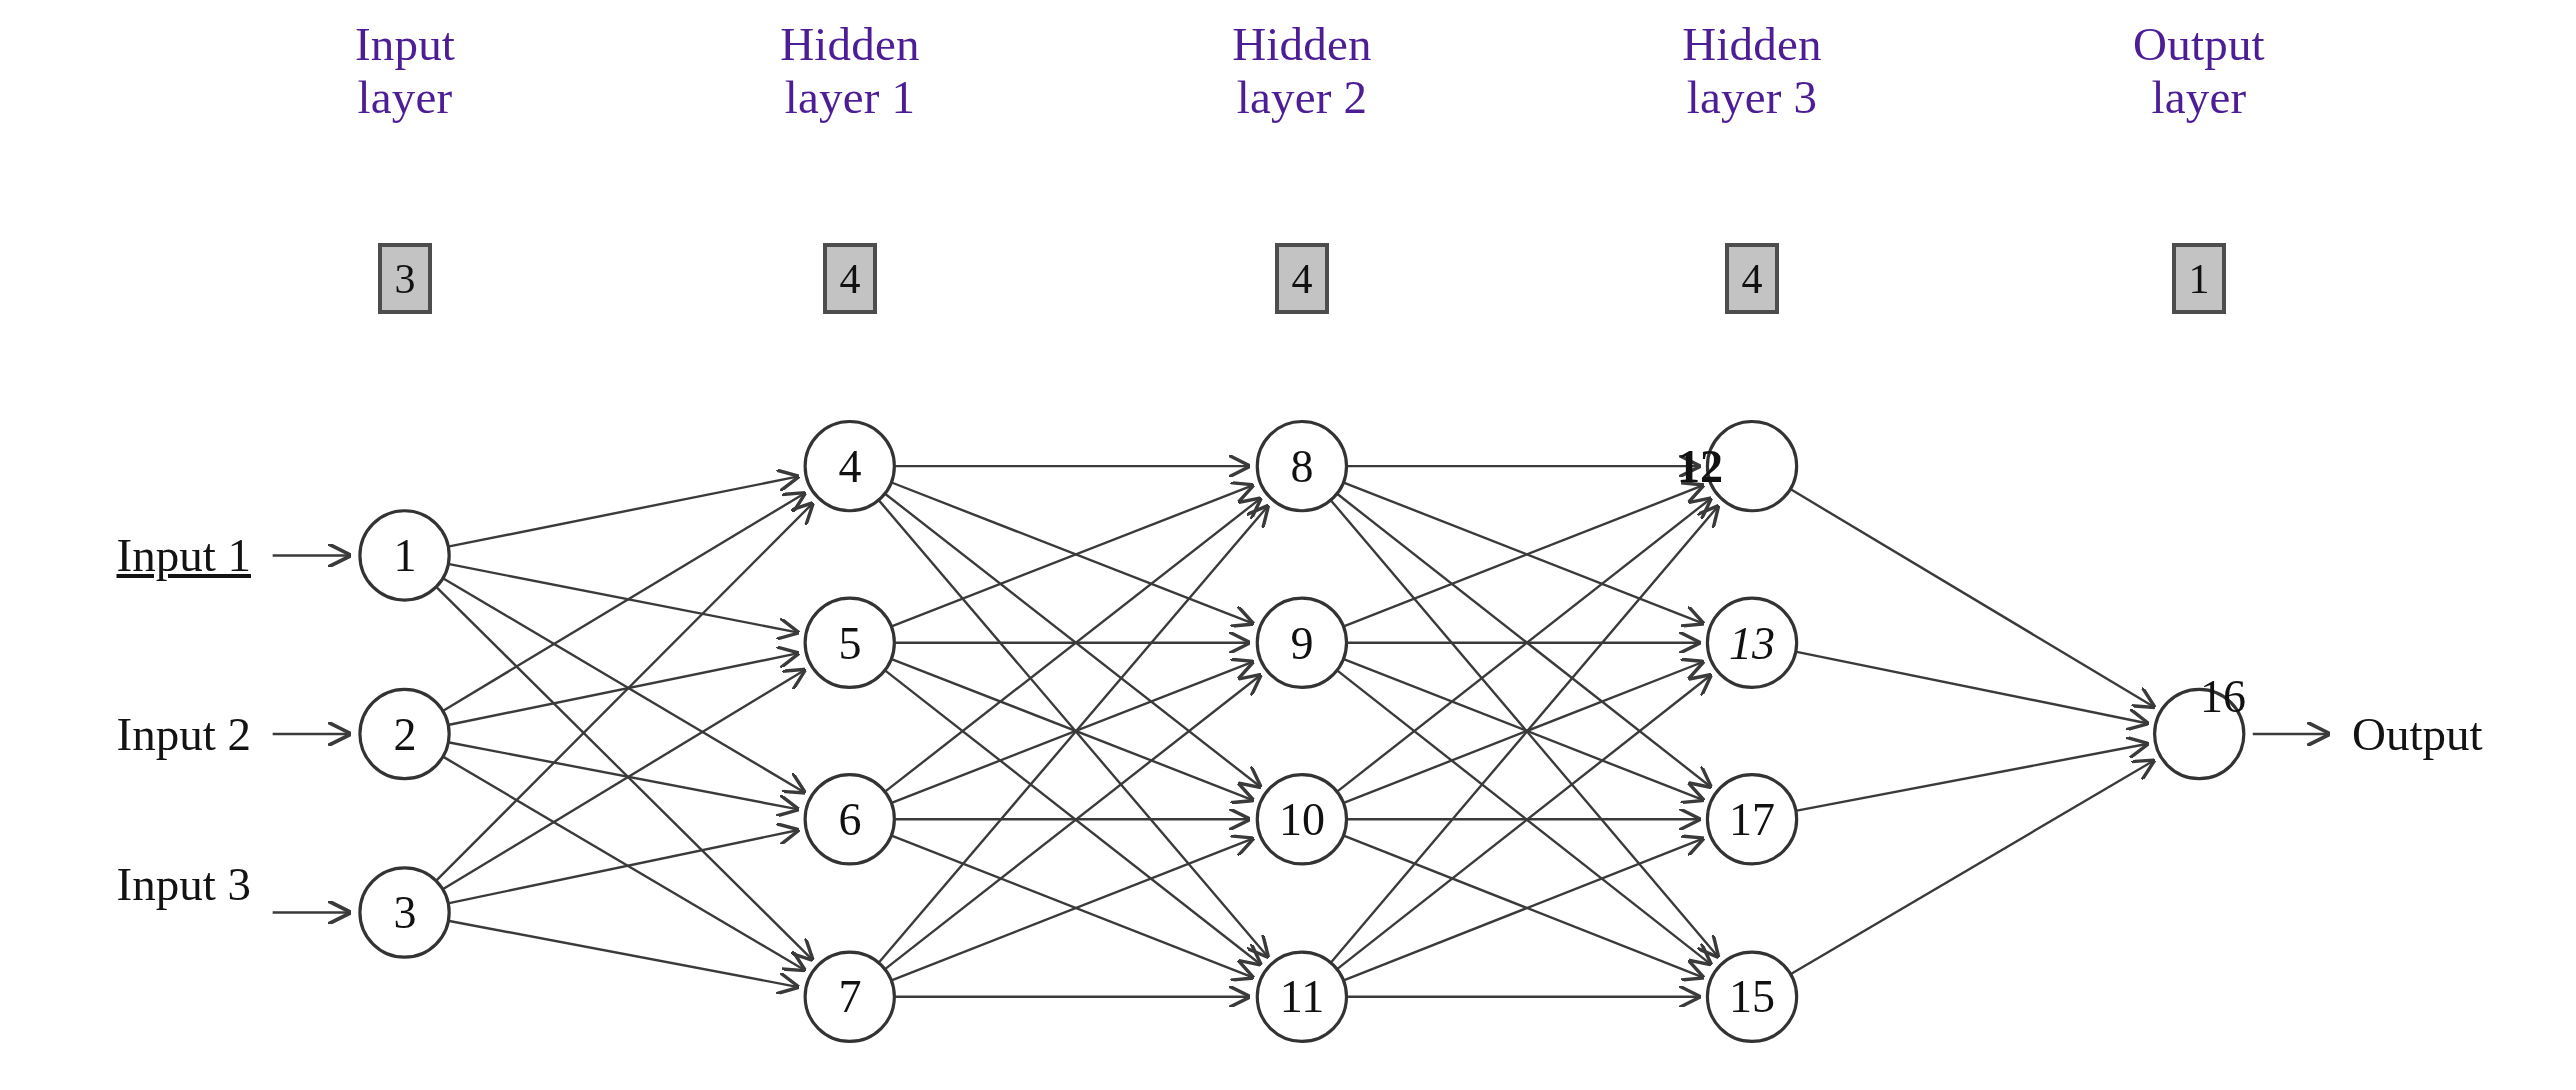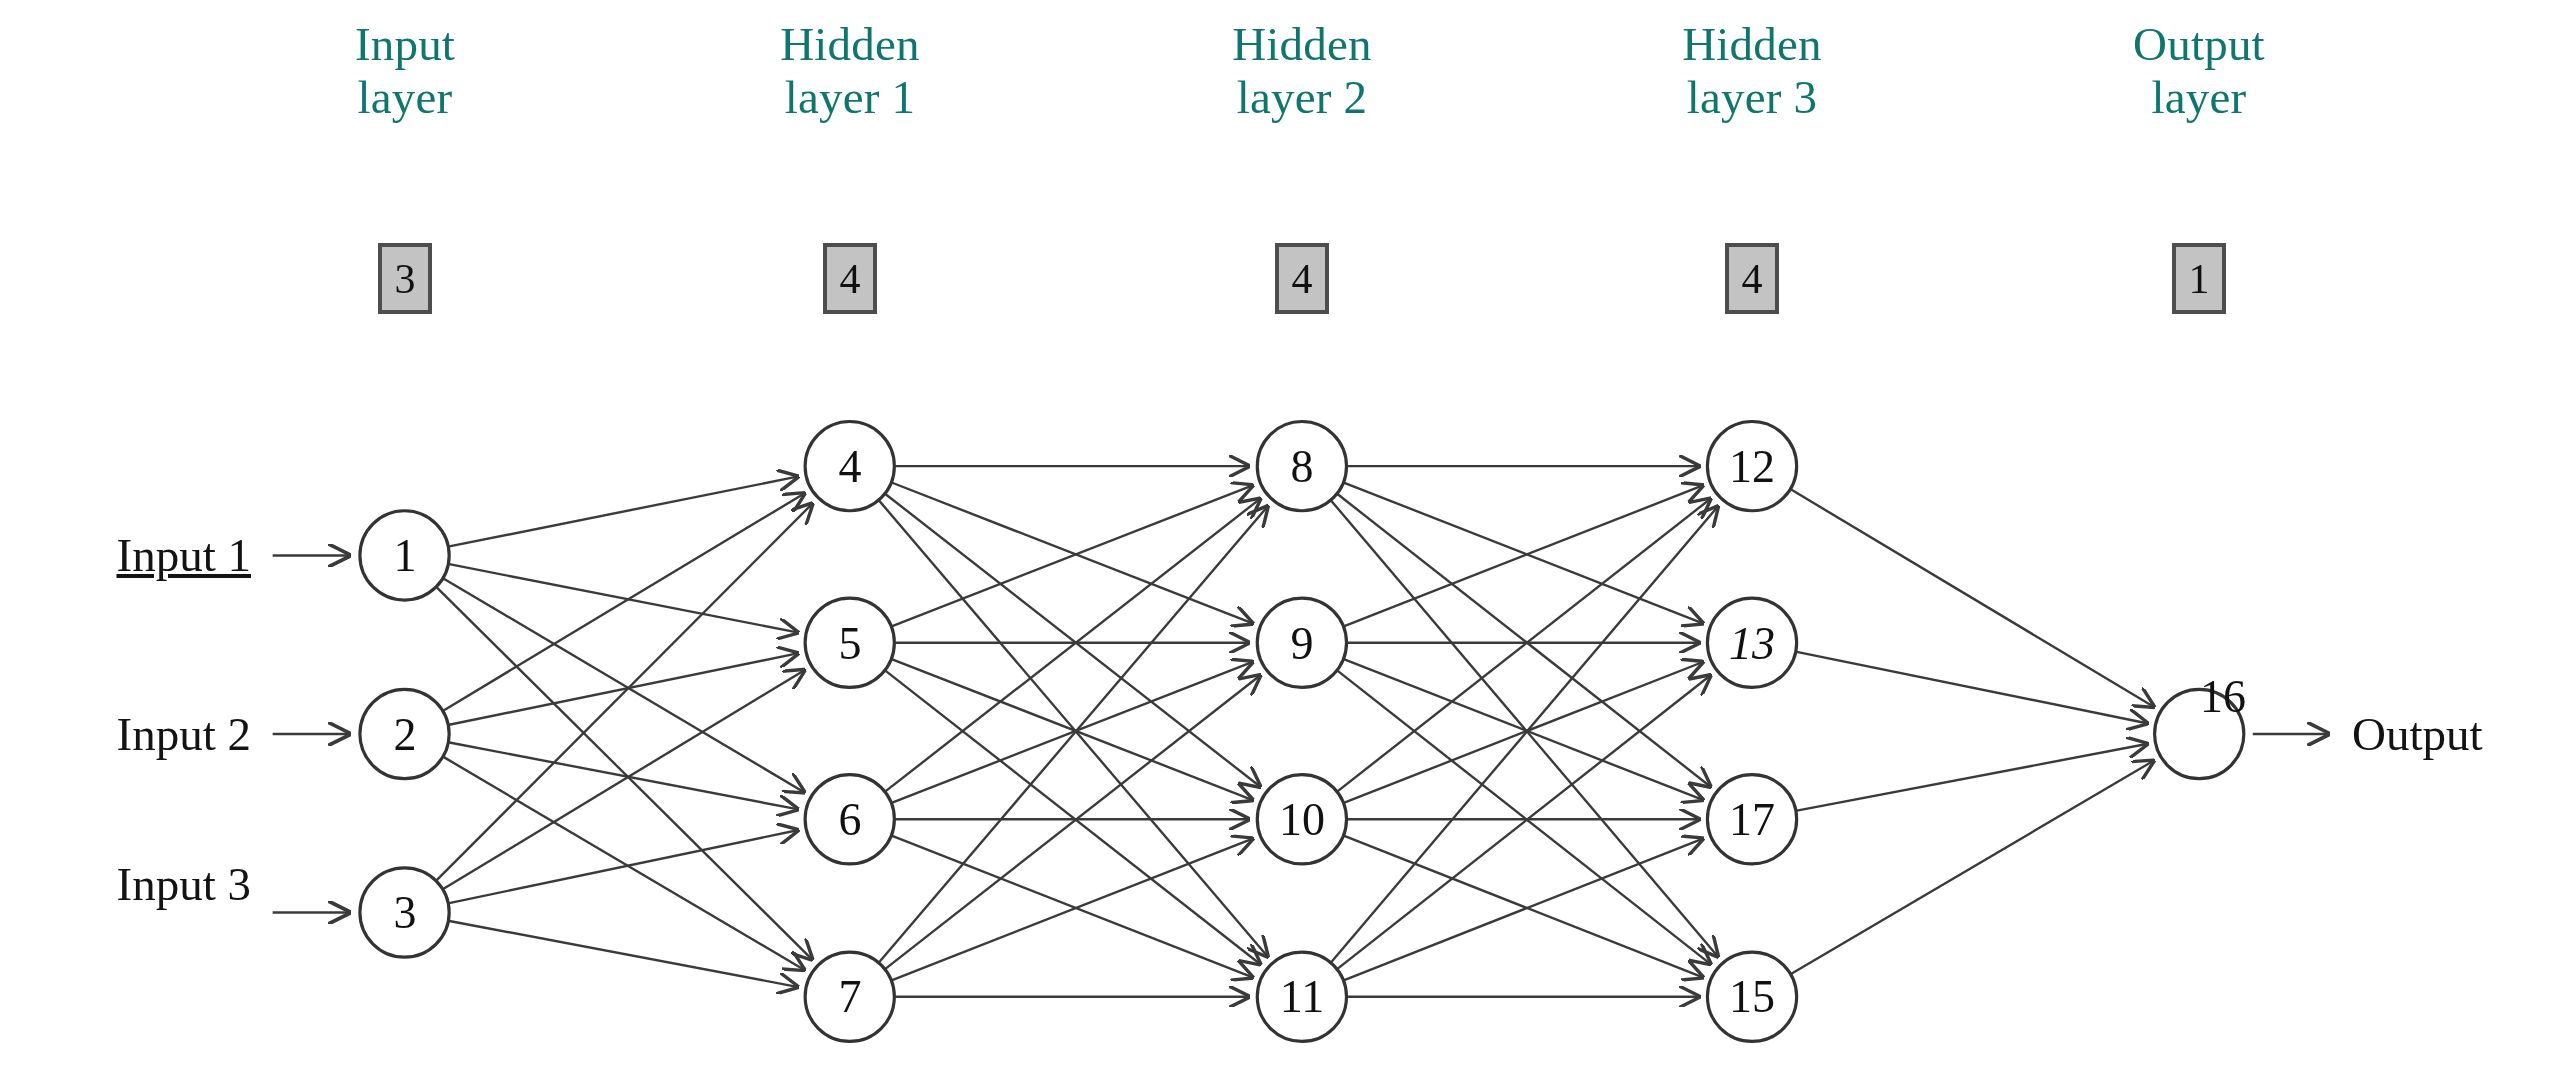--- a/index.html
+++ b/index.html
@@ -2,21 +2,21 @@
 <html><head>
 <meta charset="utf-8">
 <style>
   html,body{margin:0;padding:0;background:#fff;}
   body{width:2576px;height:1091px;overflow:hidden;
        font-family:"Liberation Serif","DejaVu Serif",serif;color:#1a1a1a;}
   #stage{position:relative;width:2576px;height:1091px;background:#ffffff;}
   #net{position:absolute;left:0;top:0;width:2576px;height:1091px;}
 
   .col-header{position:absolute;text-align:center;font-size:47px;line-height:1.12;
-              color:#0f766e;letter-spacing:0.2px;white-space:pre-line;transform:translateX(-50%);}
+              color:#4c1d95;letter-spacing:0.2px;white-space:pre-line;transform:translateX(-50%);}
   .count-box{position:absolute;width:54px;height:71px;background:#c3c3c3;
              border:4px solid #4d4d4d;box-sizing:border-box;transform:translateX(-50%);
              display:flex;align-items:center;justify-content:center;
              font-size:42px;color:#111;}
   .io-label{position:absolute;font-size:47px;color:#131313;white-space:nowrap;
             transform:translateY(-50%);}
   .io-label.right{left:0;}
   .io-label.left{right:0;text-align:right;}
   .node-num{position:absolute;transform:translate(-50%,-50%);font-size:46px;color:#111;
             pointer-events:none;}
@@ -111,21 +111,21 @@
       <div class="node-num" style="left: 405px; top: 734px;">2</div>
       <div class="node-num" style="left: 405px; top: 912px;">3</div>
       <div class="node-num" style="left: 850px; top: 466px;">4</div>
       <div class="node-num" style="left: 850px; top: 643px;">5</div>
       <div class="node-num" style="left: 850px; top: 819px;">6</div>
       <div class="node-num" style="left: 850px; top: 996px;">7</div>
       <div class="node-num" style="left: 1302px; top: 466px;">8</div>
       <div class="node-num" style="left: 1302px; top: 643px;">9</div>
       <div class="node-num" style="left: 1302px; top: 819px;">10</div>
       <div class="node-num" style="left: 1302px; top: 996px;">11</div>
-      <div class="node-num" style="left: 1752px; top: 466px;">12</div>
+      <div class="node-num" style="left: 1700px; top: 466px; font-weight: bold;">12</div>
       <div class="node-num" style="left: 1752px; top: 643px; font-style: italic;">13</div>
       <div class="node-num" style="left: 1752px; top: 819px;">17</div>
       <div class="node-num" style="left: 1752px; top: 996px;">15</div>
       <div class="node-num" style="left: 2199px; top: 696px; margin-left: 24px;">16</div>
       <div class="col-header" style="left: 405px; top: 18px;">Input
 layer</div>
       <div class="count-box" style="left: 405px; top: 243px; background: rgb(195, 195, 195); border-color: rgb(77, 77, 77);">3</div>
       <div class="col-header" style="left: 850px; top: 18px;">Hidden
 layer 1</div>
       <div class="count-box" style="left: 850px; top: 243px; background: rgb(195, 195, 195); border-color: rgb(77, 77, 77);">4</div>

